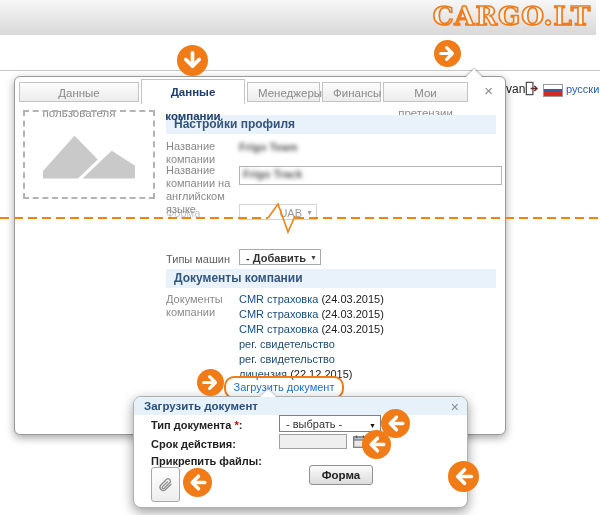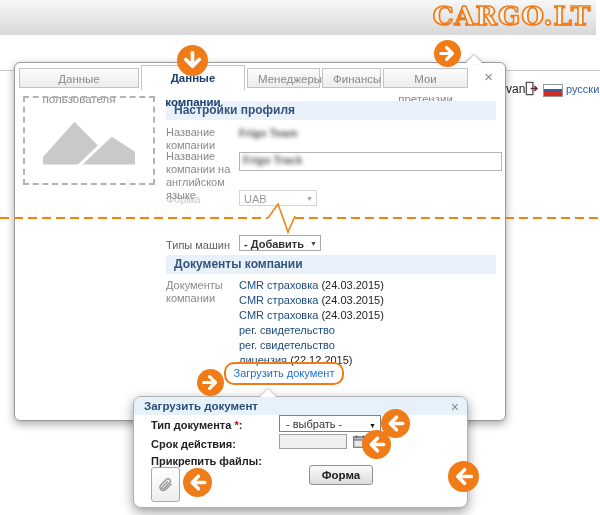--- a/index.html
+++ b/index.html
@@ -17,21 +17,21 @@
   .lang{position:absolute;left:566px;top:48px;font-size:11px;color:#2a5db0;}
   .flag{position:absolute;left:543px;top:49px;width:18px;height:11px;border:1px solid #999;}
   .flag div{height:33.33%;}
   .logout-ic{position:absolute;left:524px;top:46px;width:15px;height:15px;}
   
   .ocircle{position:absolute;z-index:60;}
   .ocircle svg{display:block;}
   .arr-down svg{transform:rotate(90deg);}
   .arr-left svg{transform:rotate(180deg);}
   
-  .dialog{position:absolute;left:14px;top:62px;width:490px;height:357px;background:#fff;
+  .dialog{position:absolute;left:14px;top:76px;width:490px;height:357px;background:#fff;
           border:1px solid #9a9a9a;border-radius:6px;z-index:10;
           box-shadow:0 3px 9px rgba(0,0,0,.35);}
   .bubble-tail{position:absolute;top:-8px;left:450px;width:0;height:0;z-index:11;
           border-left:9px solid transparent;border-right:9px solid transparent;
           border-bottom:9px solid #fff;filter:drop-shadow(0 -1px 1px rgba(0,0,0,.3));}
   .tabbar{position:absolute;left:0;top:0;width:100%;height:27px;}
   .tab{position:absolute;top:5px;height:20px;line-height:20px;text-align:center;
        background:linear-gradient(#fcfcfc,#ececec);border:1px solid #c3c3c3;
        color:#8a8a8a;font-size:11.5px;padding:0 10px;box-sizing:border-box;cursor:pointer;}
   .tab.active{top:2px;height:25px;line-height:24px;background:#fff;border-bottom:none;
@@ -42,21 +42,21 @@
   .imgbox svg{position:absolute;left:10px;top:10px;}
   
   .sect{position:absolute;left:151px;width:330px;height:19px;line-height:19px;
         background:#e9f2fa;color:#33557e;font-weight:bold;font-size:12px;
         padding-left:8px;box-sizing:border-box;}
   .lbl{position:absolute;left:151px;width:74px;color:#8a8a8a;line-height:13px;}
   .blur{filter:blur(2.2px);color:#555;}
   .txtinput{position:absolute;left:224px;width:255px;height:15px;border:1px solid #b5b5b5;
         background:#fff;font-size:11px;padding:1px 3px;color:#555;}
   .sel{position:absolute;left:224px;height:16px;line-height:16px;background:#fff;
-        border:1px solid #a8a8a8;font-size:11px;padding:0 14px 12px 4px;color:#333;box-sizing:border-box;cursor:pointer;}
+        border:1px solid #a8a8a8;font-size:11px;padding:0 14px 12px 4px;color:#333;box-sizing:border-box;cursor:pointer;text-align:right;}
   .sel .car{position:absolute;right:3px;top:0;font-size:7px;color:#444;}
   .faded{opacity:.5;}
   .sect.fadedsect{background:#eef5fb;color:#a9bfd3;opacity:.85;}
   .doclink{color:#1b4c7e;cursor:pointer;}
   .docrow{position:absolute;left:224px;white-space:nowrap;}
   .docdate{color:#222;}
   .uploadbox{position:absolute;left:209px;top:299px;width:116px;height:19px;
         border:2px solid #f07b17;border-radius:10px;text-align:center;line-height:19px;}
   .uploadbox a{color:#1f6fd0;text-decoration:none;cursor:pointer;}
   

